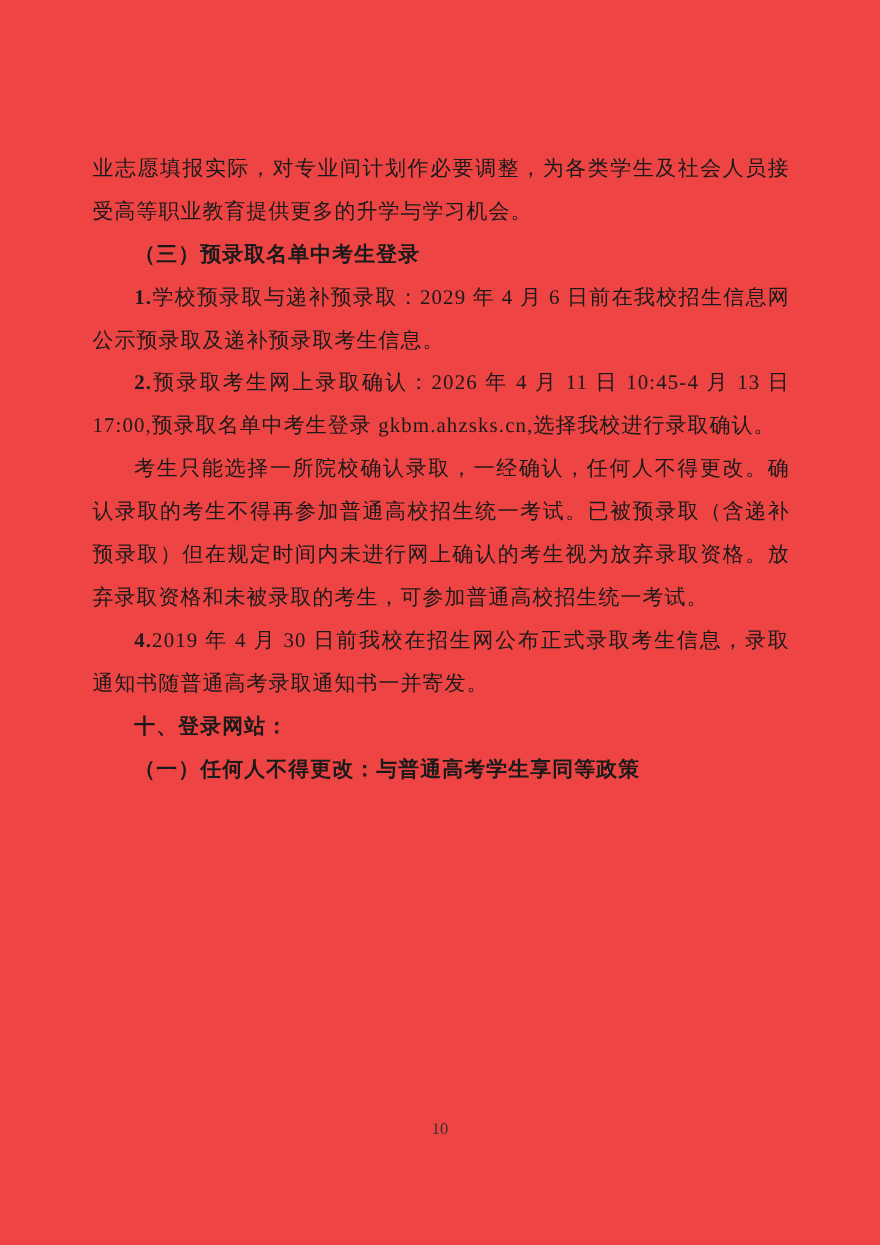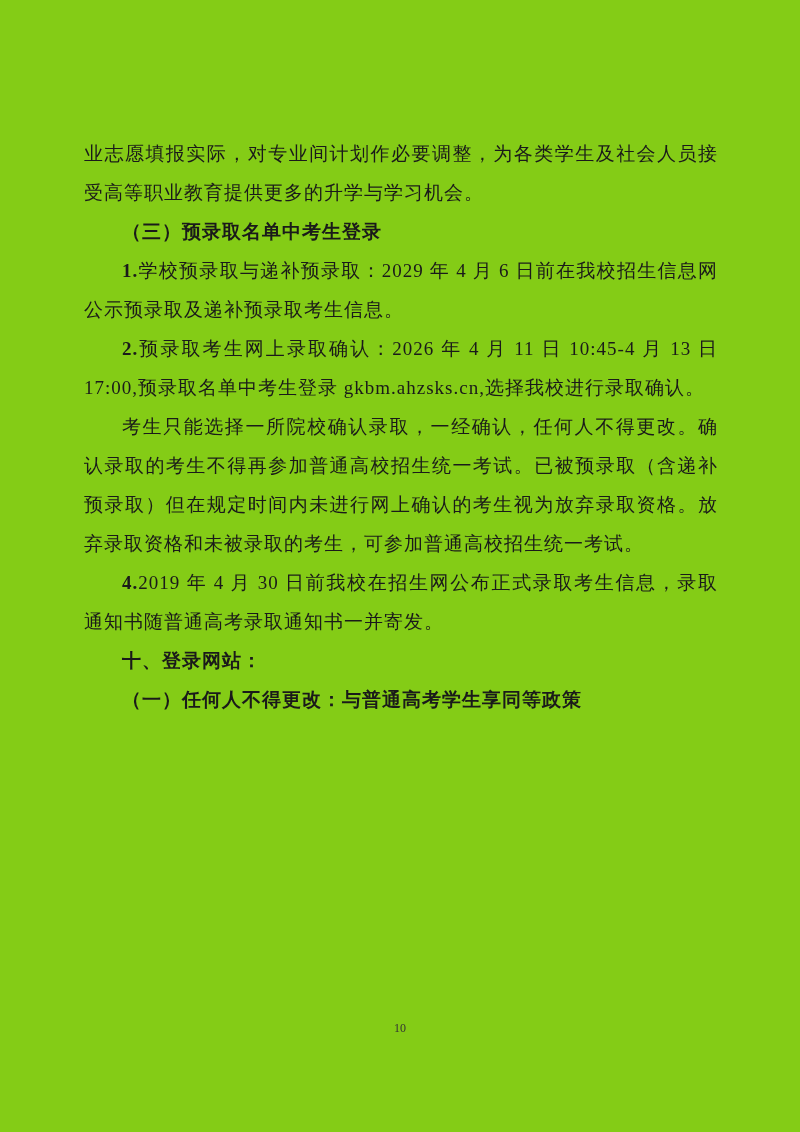--- a/index.html
+++ b/index.html
@@ -4,21 +4,21 @@
 <style>
   html, body {
     margin: 0;
     padding: 0;
     background: #ffffff;
   }
   .page {
     position: relative;
     width: 800px;
     height: 1132px;
-    background: #84cc16;
+    background: #ef4444;
     overflow: hidden;
     font-family: "Liberation Serif", "DejaVu Serif", serif;
     color: #1a1a1a;
   }
   .text-block {
     position: absolute;
     left: 84px;
     top: 134px;
     width: 634px;
     font-size: 19px;
@@ -41,21 +41,21 @@
     font-weight: bold;
   }
   .footer {
     position: absolute;
     top: 1018px;
     left: 0;
     width: 100%;
     text-align: center;
   }
   .page-number {
-    font-size: 12px;
+    font-size: 15px;
     color: #333333;
     letter-spacing: 0;
   }
 </style>
 </head>
 <body>
 
 <div class="page">
 
   <div class="text-block">

